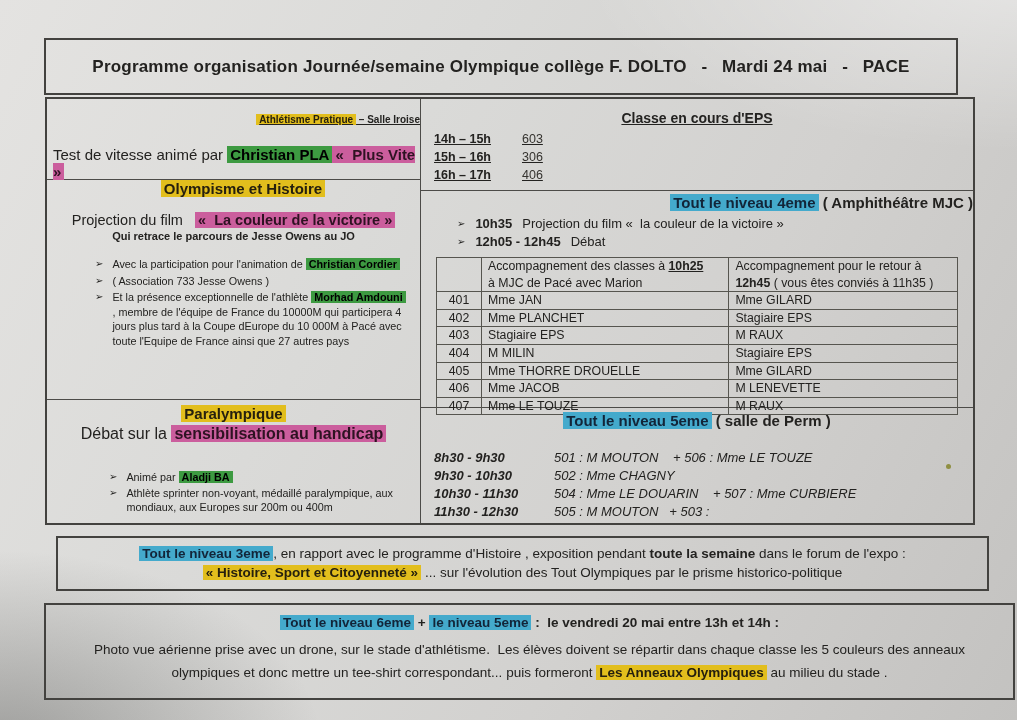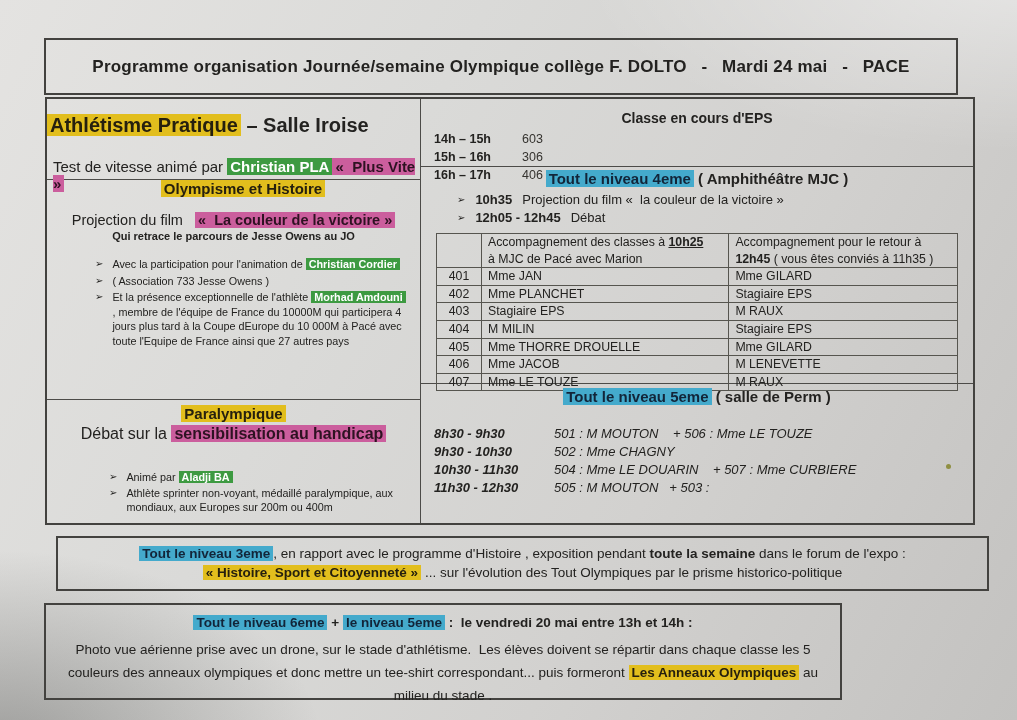--- a/index.html
+++ b/index.html
@@ -11,82 +11,82 @@
       radial-gradient(520px 320px at 0% 104%, rgba(70,70,68,.42), rgba(70,70,68,0) 62%),
       radial-gradient(760px 300px at 102% -4%, rgba(255,255,255,.5), rgba(255,255,255,0) 60%),
       linear-gradient(118deg,#e4e3e1 0%,#dadad8 35%,#d2d1cf 65%,#c3c2c0 100%);
   }
   .box{position:absolute;border:2px solid #43423f;box-sizing:border-box;}
 
   
   .hl{padding:0 3px;font-weight:bold;}
   .hl.y{background:#e2be1d;color:#26200e;}
   .hl.p{background:#cb5e9d;color:#2e1222;}
-  .hl.g{background:#3d9a41;color:#ffffff;}
+  .hl.g{background:#3d9a41;color:#000000;}
   .hl.c{background:#44aacc;color:#122539;}
   .bold{font-weight:bold;}
 
   
   #title-box{left:44px;top:38px;width:914px;height:57px;display:flex;align-items:center;justify-content:center;}
   .main-title{font-size:17px;font-weight:bold;letter-spacing:.2px;}
 
   
   #main-box{left:45px;top:97px;width:930px;height:428px;display:flex;}
   .col{display:flex;flex-direction:column;box-sizing:border-box;}
   .col.left{width:374px;border-right:1.5px solid #4c4b48;}
   .col.right{flex:1;min-width:0;}
   .cell{position:relative;box-sizing:border-box;}
   .a-left{height:81px;border-bottom:1.5px solid #4c4b48;}
   .b-left{height:220px;border-bottom:1.5px solid #4c4b48;}
   .c-left{flex:1;}
-  .a-right{height:68px;border-bottom:1.5px solid #4c4b48;}
+  .a-right{height:92px;border-bottom:1.5px solid #4c4b48;text-decoration:underline;}
   .b-right{height:217px;border-bottom:1.5px solid #4c4b48;}
   .c-right{flex:1;}
 
   
-  .ath-title{margin-top:15px;text-align:left;font-size:20px;font-weight:bold;}
+  .ath-title{margin-top:15px;text-align:right;font-size:10px;font-weight:bold;text-decoration:underline;}
   .ath-line{margin-top:21px;padding-left:6px;font-size:15px;}
   .oly-title{text-align:center;font-size:15px;font-weight:bold;padding-left:19px;}
   .film-line{margin-top:15px;text-align:center;font-size:14.5px;}
   .film-line .lead{font-size:14.5px;}
   .film-sub{margin-top:2px;text-align:center;font-size:11px;font-weight:600;}
   .bullets{margin:15px 10px 0 48px;font-size:10.8px;line-height:14.5px;}
   .bullet{display:flex;gap:9px;margin-bottom:2px;}
   .bullet .arr{flex:0 0 auto;font-size:10px;}
   .para-title{margin-top:5px;text-align:center;font-size:15px;font-weight:bold;}
   .debat-line{margin-top:3px;text-align:center;font-size:16px;}
   .para-bullets{margin:27px 10px 0 62px;font-size:10.8px;line-height:14px;}
 
   
   .eps-title{margin-top:11px;text-align:center;font-size:14px;font-weight:bold;}
   .eps-rows{margin-top:4px;}
   .eps-row{display:flex;padding-left:13px;font-size:12.5px;line-height:18px;}
   .eps-row .t{width:88px;font-weight:bold;}
   .eps-row .n{color:#35332f;}
-  .q-title{margin-top:3px;text-align:center;font-size:15px;font-weight:bold;}
+  .q-title{margin-top:3px;text-align:right;font-size:15px;font-weight:bold;}
   .q-bullets{margin:4px 0 0 36px;font-size:13px;line-height:17.5px;}
   .q-bullet{display:flex;gap:10px;}
   .q-bullet .arr{font-size:10px;line-height:17.5px;}
   .q-bullet .t{font-weight:bold;white-space:nowrap;}
   table.q-table{margin:7px auto 0;width:calc(100% - 30px);border-collapse:collapse;font-size:12.3px;}
   table.q-table td{border:1.3px solid #56554f;padding:0px 6px;line-height:16.6px;}
   td.numc{width:32px;text-align:center;padding:0 2px;}
   td.hdr{text-align:left;line-height:16px;padding:2px 6px;}
   td.hdr.lft{text-align:left;}
   .u{text-decoration:underline;font-weight:bold;}
   .f-title{margin-top:4px;text-align:center;font-size:15px;font-weight:bold;}
   .f-rows{margin:20px 0 0 13px;font-size:13px;font-style:italic;}
   .f-row{display:flex;line-height:18px;}
   .f-row .t{width:120px;font-weight:bold;white-space:nowrap;}
 
   
   #bar3{left:56px;top:536px;width:933px;height:55px;font-size:13.5px;}
   #bar3 .l1{margin-top:8px;text-align:center;}
   #bar3 .l2{margin-top:4px;text-align:center;}
-  #bar4{left:44px;top:603px;width:798px;height:97px;font-size:13.5px;}
+  #bar4{left:44px;top:603px;width:971px;height:97px;font-size:13.5px;}
   #bar4 .l1{margin-top:10px;text-align:center;font-weight:bold;}
   #bar4 .para{margin:8px 16px 0;text-align:center;line-height:23px;}
 
   .speck{position:absolute;left:946px;top:464px;width:5px;height:5px;border-radius:50%;background:#8f8f42;}
 </style>
 </head>
 <body>
 
 <div class="photo">
 

